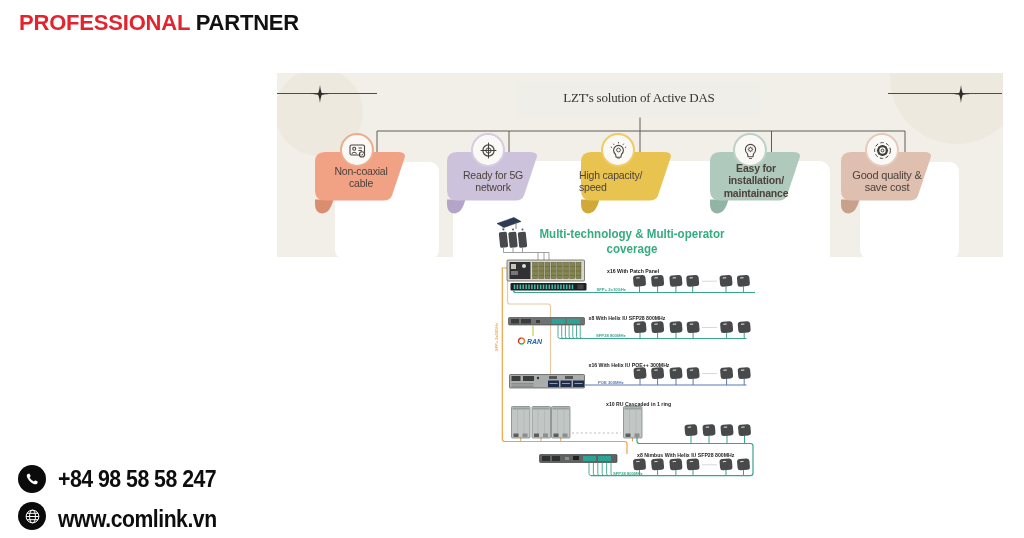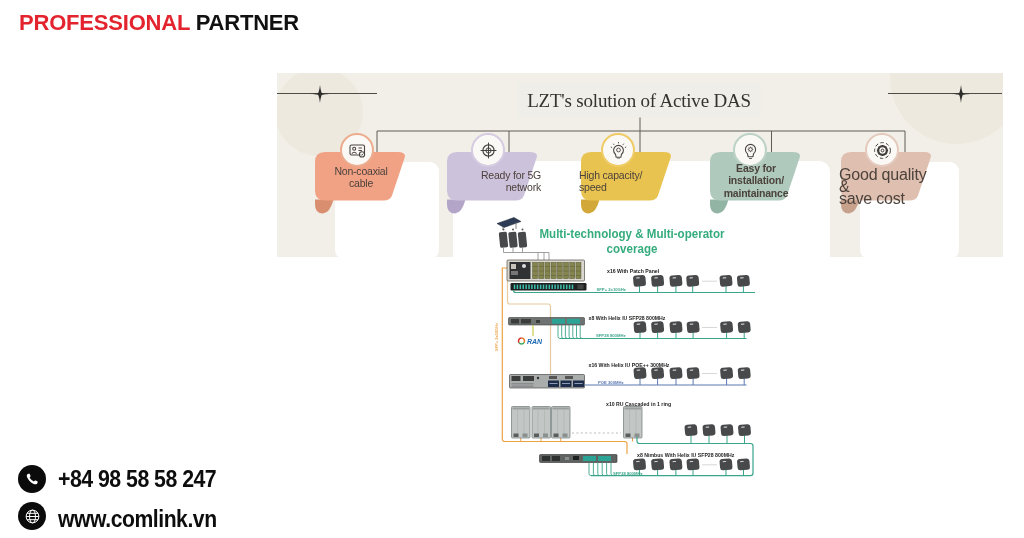--- a/index.html
+++ b/index.html
@@ -9,21 +9,21 @@
 <div class="abs" style="left:888px;top:93px;width:114px;height:1px;background:#4e4c48"></div>
 <svg style="position:absolute;left:311px;top:84.5px" width="18" height="18" viewBox="-10 -10 20 20">
     <path d="M0,-10 C0.9,-3.5 1.5,-1.8 2.6,0 C1.5,1.8 0.9,3.5 0,10 C-0.9,3.5 -1.5,1.8 -2.6,0 C-1.5,-1.8 -0.9,-3.5 0,-10 Z" fill="#2e2d2b" transform="scale(1,1)"></path>
     <path d="M-10,0 C-3.5,0.5 -1.8,0.9 0,1.6 C1.8,0.9 3.5,0.5 10,0 C3.5,-0.5 1.8,-0.9 0,-1.6 C-1.8,-0.9 -3.5,-0.5 -10,0 Z" fill="#2e2d2b"></path>
   </svg>
 <svg style="position:absolute;left:952px;top:84.5px" width="18" height="18" viewBox="-10 -10 20 20">
     <path d="M0,-10 C0.9,-3.5 1.5,-1.8 2.6,0 C1.5,1.8 0.9,3.5 0,10 C-0.9,3.5 -1.5,1.8 -2.6,0 C-1.5,-1.8 -0.9,-3.5 0,-10 Z" fill="#2e2d2b" transform="scale(1,1)"></path>
     <path d="M-10,0 C-3.5,0.5 -1.8,0.9 0,1.6 C1.8,0.9 3.5,0.5 10,0 C3.5,-0.5 1.8,-0.9 0,-1.6 C-1.8,-0.9 -3.5,-0.5 -10,0 Z" fill="#2e2d2b"></path>
   </svg>
 <div class="abs" style="left:517px;top:82px;width:244px;height:36px;background:#F0EEE9"></div>
-<div class="abs" style="left:517px;top:90px;width:244px;text-align:center;font-family:'Liberation Serif',serif;font-size:19px;color:#36332F;letter-spacing:-0.2px">LZT's solution of Active DAS</div>
+<div class="abs" style="left:517px;top:90px;width:244px;text-align:center;font-family:'Liberation Serif',serif;font-size:13px;color:#36332F;letter-spacing:-0.2px">LZT's solution of Active DAS</div>
 <svg style="position:absolute;left:0;top:0" width="1024" height="538" viewBox="0 0 1024 538">
     <g fill="none" stroke="#5E5C56" stroke-width="1">
       <path d="M640,117.5 V131"></path>
       <path d="M377,152 V131 H905 V152"></path>
       <path d="M509,131 V152"></path>
       <path d="M640,131 V152"></path>
       <path d="M771.5,131 V152"></path>
     </g>
   </svg>
 <div class="abs" style="left:335px;top:162px;width:104px;height:96.5px;background:#fff;border-radius:9px"></div>
@@ -51,21 +51,21 @@
   </svg>
 <div style="position:absolute;left:471.0px;top:133.2px;width:34.0px;height:34.0px;background:#FBF9F6;border:2.4px solid #D6CCE2;border-radius:50%"></div>
 <svg style="position:absolute;left:479.5px;top:141.7px" width="17" height="17" viewBox="0 0 17 17">
     <g fill="none" stroke="#454340" stroke-width="1.2">
 <circle cx="8.5" cy="8.5" r="5.6"></circle>
 <circle cx="8.5" cy="8.5" r="2.6" stroke-width="1"></circle>
 <path d="M8.5,0.6 V16.4 M0.6,8.5 H16.4" stroke-width="1"></path>
 <circle cx="8.5" cy="8.5" r="0.9" fill="#454340" stroke="none"></circle>
 </g>
   </svg>
-<div style="position:absolute;left:445px;top:168.5px;width:96px;text-align:right;font-size:10.5px;line-height:12.3px;font-weight:500;color:#4C423C;letter-spacing:-0.2px">Ready for 5G<br>network</div>
+<div style="position:absolute;left:445px;top:168.5px;width:96px;text-align:center;font-size:10.5px;line-height:12.3px;font-weight:500;color:#4C423C;letter-spacing:-0.2px">Ready for 5G<br>network</div>
 <svg style="position:absolute;left:581px;top:151.8px" width="93" height="64" viewBox="0 0 93 64">
     <path d="M0,47.5 L18.5,47.5 Q15,61.0 8,61.5 Q0,61.5 0,52.5 Z" fill="#D2A938"></path>
     <path d="M10,0 L82.5,0 Q91.5,0 89.7,5.5 L77.0,43.5 Q75.0,48.5 68.5,48.5 L10,48.5 Q0,48.5 0,38.5 L0,10 Q0,0 10,0 Z" fill="#E9C350"></path>
   </svg>
 <div style="position:absolute;left:601.0px;top:133.2px;width:34.0px;height:34.0px;background:#FBF9F6;border:2.4px solid #EFCB66;border-radius:50%"></div>
 <svg style="position:absolute;left:609.5px;top:141.7px" width="17" height="17" viewBox="0 0 17 17">
     <g fill="none" stroke="#4a4540" stroke-width="1.1">
 <path d="M8.5,3.4 a4.9,4.9 0 0 1 4.9,4.9 q0,2.5 -1.9,4 l-0.7,3 h-4.6 l-0.7,-3 q-1.9,-1.5 -1.9,-4 a4.9,4.9 0 0 1 4.9,-4.9 Z"></path>
 <circle cx="8.5" cy="8" r="1.9" stroke-width="0.9"></circle>
 <path d="M8.5,0 v1.4 M3.3,1.7 l0.8,1.2 M13.7,1.7 l-0.8,1.2 M0.8,5 l1.3,0.6 M16.2,5 l-1.3,0.6" stroke-width="0.9"></path>
@@ -93,21 +93,21 @@
   </svg>
 <div style="position:absolute;left:865.0px;top:133.2px;width:34.0px;height:34.0px;background:#FBF9F6;border:2.4px solid #E5CBBD;border-radius:50%"></div>
 <svg style="position:absolute;left:873.5px;top:141.7px" width="17" height="17" viewBox="0 0 17 17">
     <g fill="none" stroke="#423e3b">
 <circle cx="8.5" cy="8.5" r="4.3" stroke-width="2.2"></circle>
 <circle cx="8.5" cy="8.5" r="1.4" stroke-width="1"></circle>
 <path d="M8.5,2.9 v2 M8.5,12.1 v2 M2.9,8.5 h2 M12.1,8.5 h2 M4.6,4.6 l1.4,1.4 M11,11 l1.4,1.4 M12.4,4.6 L11,6 M6,11 l-1.4,1.4" stroke-width="1.3"></path>
 <circle cx="8.5" cy="8.5" r="7.9" stroke-width="1" stroke-dasharray="3.4 2.4"></circle>
 </g>
   </svg>
-<div style="position:absolute;left:839px;top:168.5px;width:96px;font-size:16px;line-height:12.3px;font-weight:500;color:#4C423C;letter-spacing:-0.2px">Good quality &amp;<br>save cost</div>
+<div style="position:absolute;left:839px;top:168.5px;width:96px;text-align:center;font-size:11px;line-height:12.3px;font-weight:500;color:#4C423C;letter-spacing:-0.2px">Good quality &amp;<br>save cost</div>
 <div class="abs" style="left:482px;top:226px;width:300px;text-align:center;font-size:13px;font-weight:bold;color:#35AC7D;line-height:15.2px;transform:scaleX(0.89);transform-origin:50% 0">Multi-technology &amp; Multi-operator<br>coverage</div>
 <svg style="position:absolute;left:480px;top:210px" width="300" height="300" viewBox="0 0 300 300">
     <polygon points="17.0,13.5 34.0,7.5 41.0,11.5 24.0,17.5" fill="#2E3B55" stroke="#1c2636" stroke-width="0.5"></polygon>
     <path d="M23.0,17.0 v3 M36.0,12.0 v7" stroke="#666" stroke-width="0.8" fill="none"></path>
     <circle cx="23.5" cy="19.5" r="1" fill="#555"></circle>
     <g transform="rotate(-6 23.5 30.0)">
       <rect x="19.5" y="22.0" width="8" height="15.5" rx="1.5" fill="#47494a"></rect>
     </g>
     <path d="M23.5,37.5 V42.5" stroke="#888" stroke-width="0.8" fill="none"></path>
     <circle cx="33.0" cy="19.5" r="1" fill="#555"></circle>

